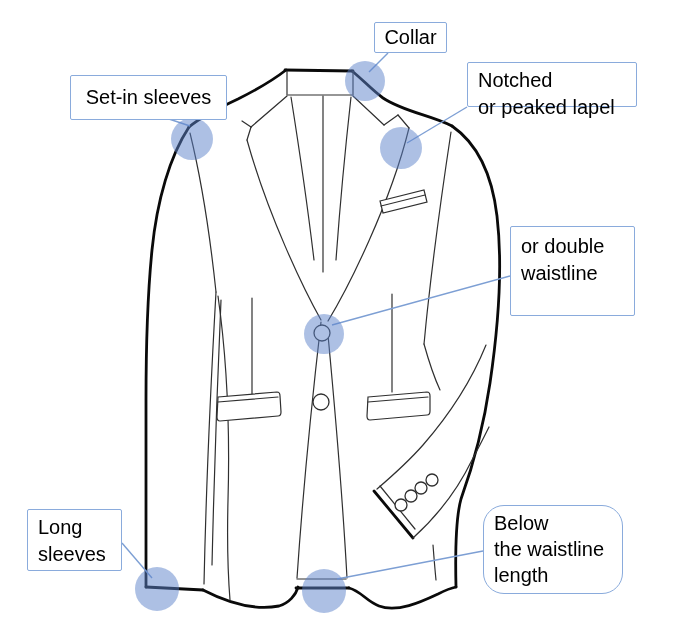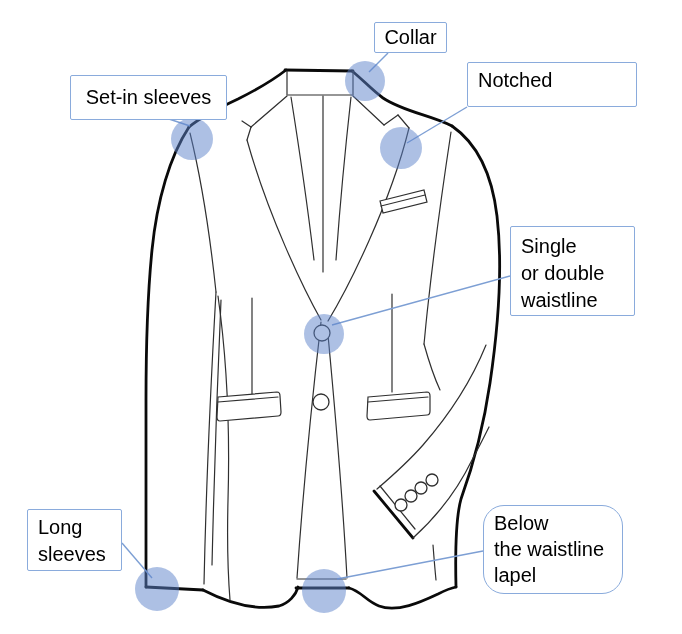--- a/index.html
+++ b/index.html
@@ -135,32 +135,32 @@
   <div class="label-box center" style="left:356px;top:22px;width:73px;height:31px;margin-left:18px;">
     <span>Collar</span>
   </div>
 
   <div class="label-box center" style="left:70px;top:75px;width:157px;height:45px;">
     <span>Set-in sleeves</span>
   </div>
 
   <div class="label-box multiline" style="left:467px;top:62px;width:170px;height:45px;">
     <span>Notched</span>
+    <span>or peaked lapel</span>
   </div>
 
   <div class="label-box multiline" style="left:510px;top:226px;width:125px;height:90px;padding-top:6px;">
-    <span>Single</span>
     <span>or double</span>
     <span>waistline</span>
   </div>
 
   <div class="label-box multiline" style="left:27px;top:509px;width:95px;height:62px;">
     <span>Long</span>
     <span>sleeves</span>
   </div>
 
   <div class="label-box multiline" style="left:483px;top:505px;width:140px;height:89px;line-height:26px;border-radius:21px;">
     <span>Below</span>
     <span>the waistline</span>
-    <span>lapel</span>
+    <span>length</span>
   </div>
 
 </div>
 
 </body></html>

